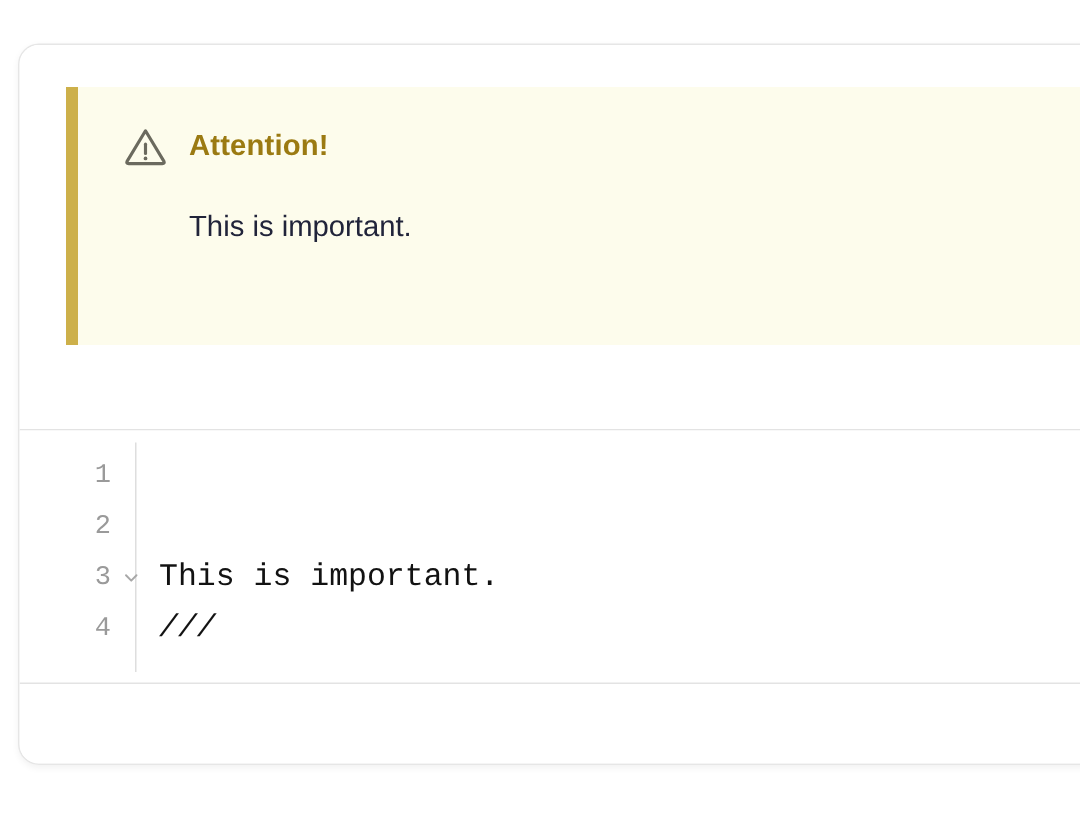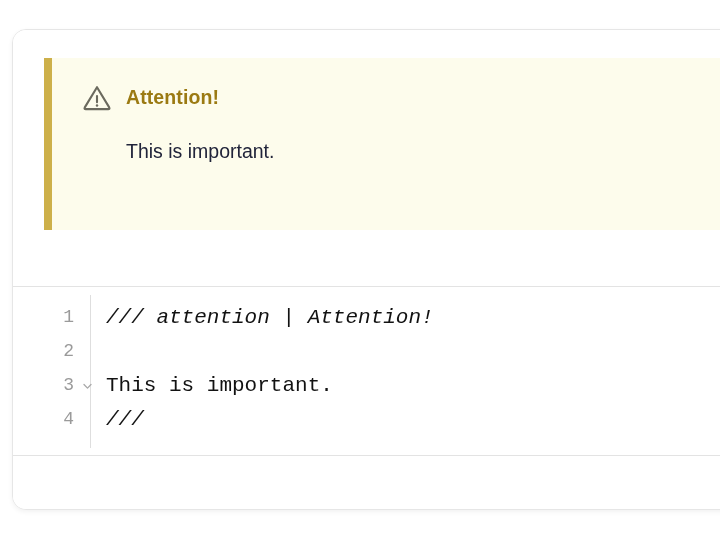--- a/index.html
+++ b/index.html
@@ -196,21 +196,20 @@
     </div>
 
     <div class="editor-pane">
 
       <div class="gutter-rule"></div>
 
       <div class="code-line">
         <div class="ln-wrap">
           <span class="ln">1</span>
         </div>
-        <div class="code-text italic">/// attention | Attention!</div>
       </div>
 
       <div class="code-line">
         <div class="ln-wrap">
           <span class="ln">2</span>
         </div>
         <div class="code-text"></div>
       </div>
 
       <div class="code-line">

